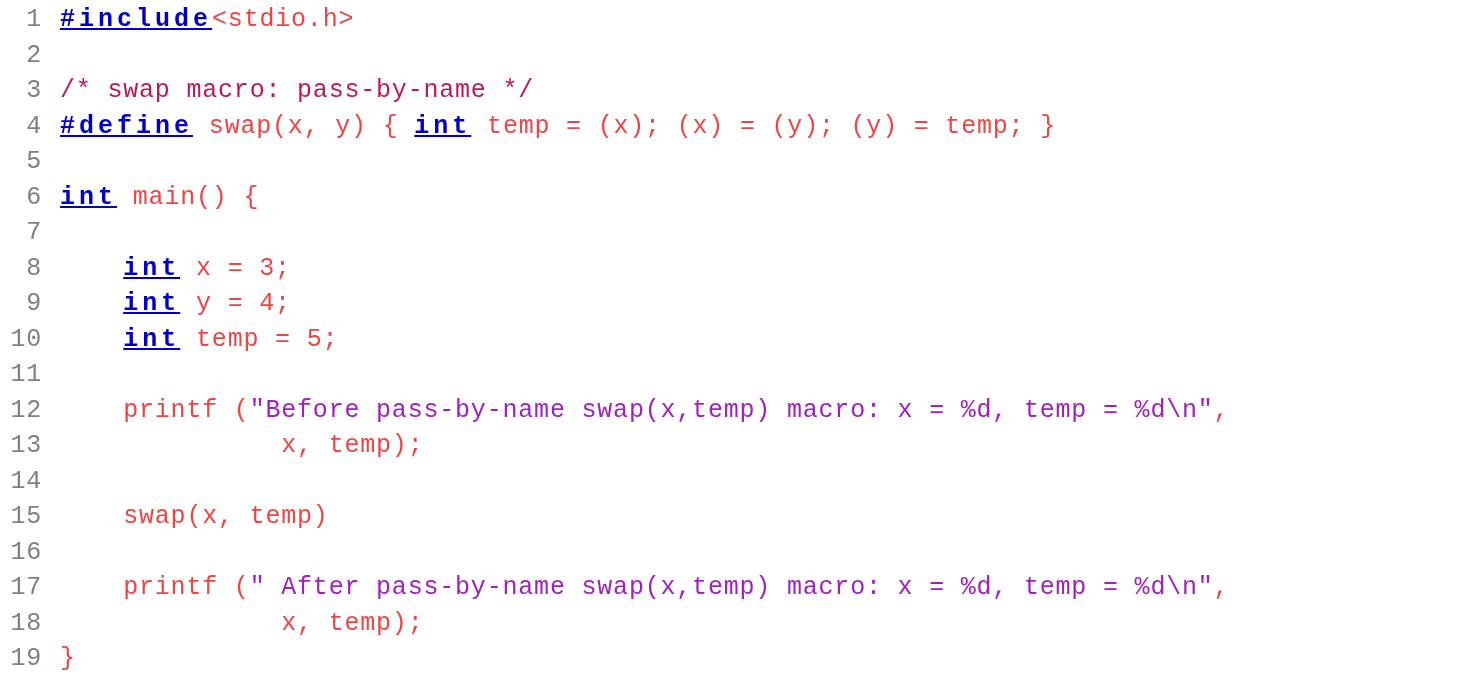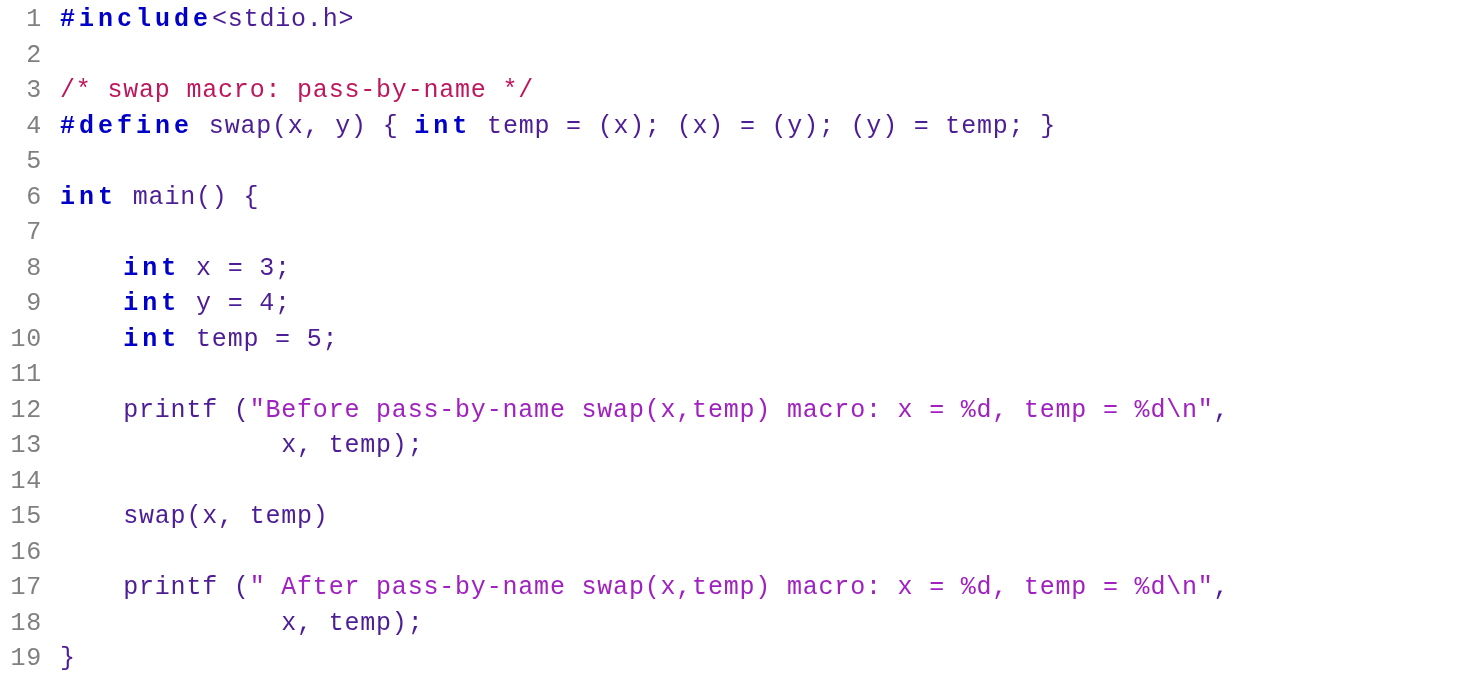--- a/index.html
+++ b/index.html
@@ -25,21 +25,21 @@
     width: 42px;
     text-align: right;
     color: #808080;
     padding-right: 18px;
     user-select: none;
     flex-shrink: 0;
   }
   .code {
     flex: 1;
   }
-  .kw { color: #0000c8; font-weight: bold; letter-spacing: 4px; }
+  .kw { color: #0000c8; font-weight: bold; letter-spacing: 4px; text-decoration: underline; }
   .cm { color: #be185d; }
   .str { color: #a020c0; }
-  .txt { color: #4c1d95; }
+  .txt { color: #ef4444; }
 </style>
 </head>
 <body>
 
 <div class="code-container" id="code-root"><div class="line"><span class="lineno">1</span><span class="code"><span class="kw">#include</span><span class="txt">&lt;stdio.h&gt;</span></span></div><div class="line"><span class="lineno">2</span><span class="code"></span></div><div class="line"><span class="lineno">3</span><span class="code"><span class="cm">/* swap macro: pass-by-name */</span></span></div><div class="line"><span class="lineno">4</span><span class="code"><span class="kw">#define</span><span class="txt"> swap(x, y) { </span><span class="kw">int</span><span class="txt"> temp = (x); (x) = (y); (y) = temp; }</span></span></div><div class="line"><span class="lineno">5</span><span class="code"></span></div><div class="line"><span class="lineno">6</span><span class="code"><span class="kw">int</span><span class="txt"> main() {</span></span></div><div class="line"><span class="lineno">7</span><span class="code"></span></div><div class="line"><span class="lineno">8</span><span class="code"><span class="txt">    </span><span class="kw">int</span><span class="txt"> x = 3;</span></span></div><div class="line"><span class="lineno">9</span><span class="code"><span class="txt">    </span><span class="kw">int</span><span class="txt"> y = 4;</span></span></div><div class="line"><span class="lineno">10</span><span class="code"><span class="txt">    </span><span class="kw">int</span><span class="txt"> temp = 5;</span></span></div><div class="line"><span class="lineno">11</span><span class="code"></span></div><div class="line"><span class="lineno">12</span><span class="code"><span class="txt">    printf (</span><span class="str">"Before pass-by-name swap(x,temp) macro: x = %d, temp = %d\n"</span><span class="txt">,</span></span></div><div class="line"><span class="lineno">13</span><span class="code"><span class="txt">              x, temp);</span></span></div><div class="line"><span class="lineno">14</span><span class="code"></span></div><div class="line"><span class="lineno">15</span><span class="code"><span class="txt">    swap(x, temp)</span></span></div><div class="line"><span class="lineno">16</span><span class="code"></span></div><div class="line"><span class="lineno">17</span><span class="code"><span class="txt">    printf (</span><span class="str">" After pass-by-name swap(x,temp) macro: x = %d, temp = %d\n"</span><span class="txt">,</span></span></div><div class="line"><span class="lineno">18</span><span class="code"><span class="txt">              x, temp);</span></span></div><div class="line"><span class="lineno">19</span><span class="code"><span class="txt">}</span></span></div></div>
 
 </body></html>

